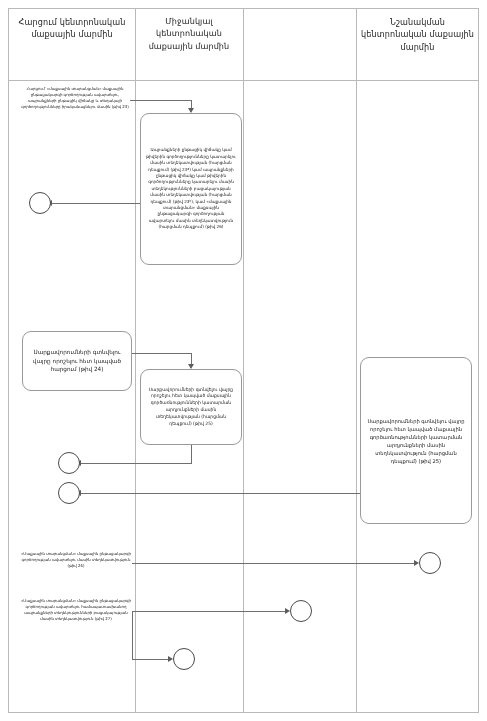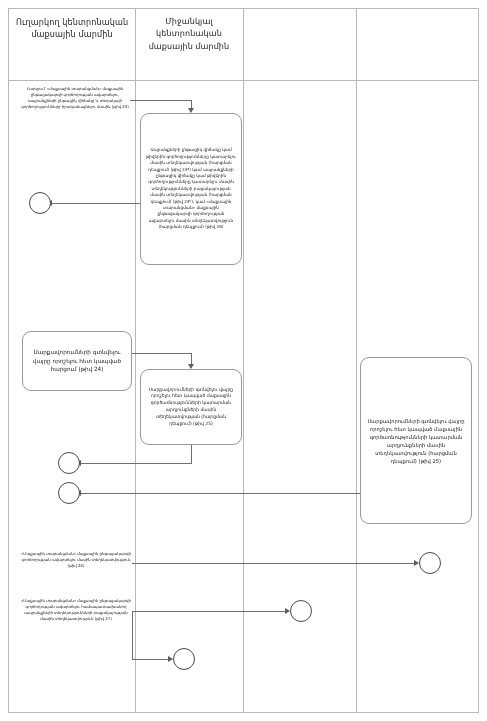--- a/index.html
+++ b/index.html
@@ -113,25 +113,26 @@
 <body>
 
 <div id="canvas">
 
   <div class="lane-frame"></div>
   <div class="lane-div" style="left:135px;"></div>
   <div class="lane-div" style="left:243px;"></div>
   <div class="lane-div" style="left:356px;"></div>
   <div class="header-rule"></div>
 
-  <div class="lane-head" style="left:12px;width:120px;">Ուղարկող կենտրոնական մաքսային մարմին</div>
+  <div class="lane-head" style="left:12px;width:120px;">Հարցում կենտրոնական մաքսային մարմին</div>
 
   <div class="lane-head" style="left:139px;width:100px;font-family:Liberation Serif, serif;">Միջանկյալ կենտրոնական մաքսային մարմին</div>
 
 
+  <div class="lane-head" style="left:360px;width:115px;">Նշանակման կենտրոնական մաքսային մարմին</div>
 
   <div class="note" style="left:20px;top:86px;width:110px;">Հարցում՝ «մաքսային տարանցման» մաքսային ընթացակարգի գործողության ավարտելու, ապրանքների ընթացիկ վիճակը և տեղակայի գործողությունները իրականացնելու մասին (թիվ 23)</div>
 
   <div class="conn h" style="left:130px;top:100px;width:62px;"></div>
   <div class="conn v" style="left:191px;top:100px;height:9px;"></div>
   <div class="arrow down" style="left:188px;top:108px;"></div>
 
   <div class="task" style="left:140px;top:113px;width:102px;height:152px;font-size:4.2px;line-height:6.4px;">
     <span class="txt">Ապրանքների ընթացիկ վիճակը կամ թիվերին գործողությունները կատարելու մասին տեղեկատվության (հարցման դեպքում) (թիվ 23ª) կամ ապրանքների ընթացիկ վիճակը կամ թիվերին գործողությունները կատարելու մասին տեղեկությունների բացակայության մասին տեղեկատվության (հարցման դեպքում) (թիվ 23ᵇ), կամ «մաքսային տարանցման» մաքսային ընթացակարգի գործողության ավարտելու մասին տեղեկատվություն (հարցման դեպքում) (թիվ 26)</span>
   </div>

